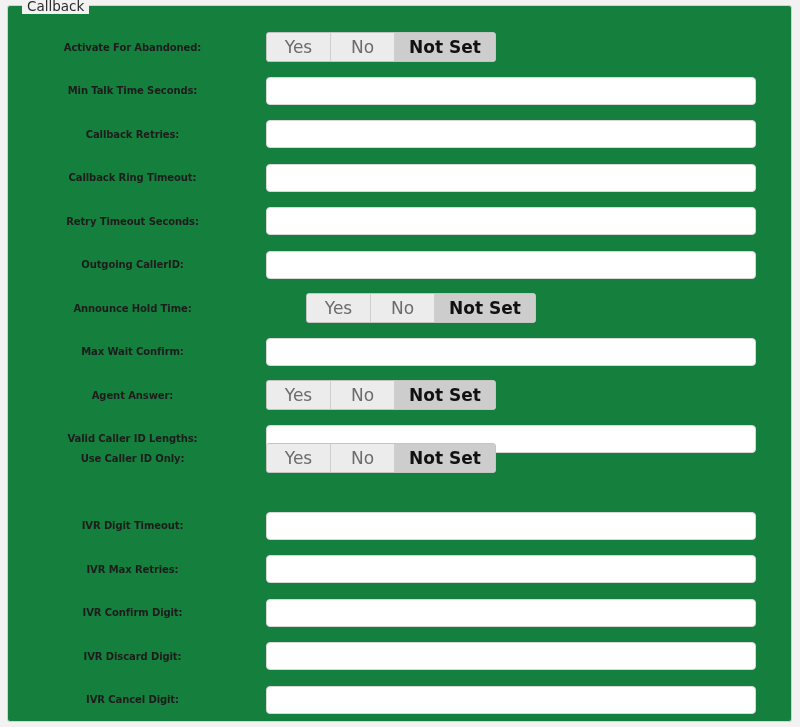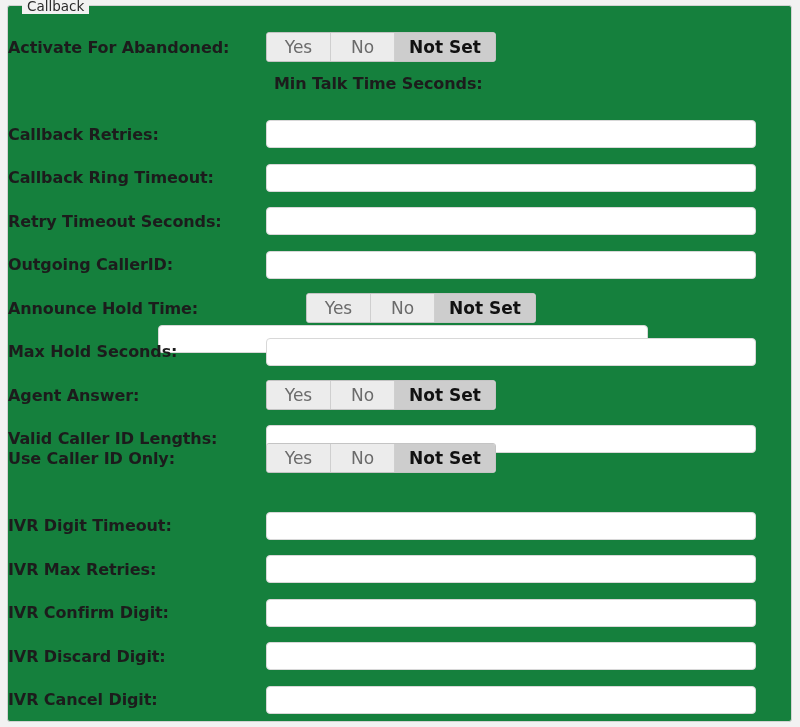--- a/index.html
+++ b/index.html
@@ -52,24 +52,24 @@
     left: 0;
     width: 100%;
     height: 34px;
     display: flex;
     align-items: center;
   }
 
   .row-label {
     width: 251px;
     flex: 0 0 251px;
-    text-align: left;
+    text-align: center;
     padding-right: 2px;
     box-sizing: border-box;
-    font-size: 16px;
+    font-size: 10px;
     font-weight: bold;
     color: #1c1c1c;
     letter-spacing: -0.1px;
     white-space: nowrap;
   }
 
   .row-control {
     flex: 1 1 auto;
     padding-left: 7px;
     display: flex;
@@ -137,21 +137,21 @@
       <div class="row" style="top: 24px;">
         <div class="row-label">Activate For Abandoned:</div>
         <div class="row-control">
           <div class="toggle-group">
             <div class="toggle-btn">Yes</div>
             <div class="toggle-btn">No</div>
             <div class="toggle-btn selected">Not Set</div>
           </div>
         </div>
       </div>
-      <div class="row" style="top: 67.5px; flex-direction: column;">
+      <div class="row" style="top: 67.5px;">
         <div class="row-label">Min Talk Time Seconds:</div>
         <div class="row-control">
           <input type="text" class="text-input" placeholder="" style="">
         </div>
       </div>
       <div class="row" style="top: 111px;">
         <div class="row-label">Callback Retries:</div>
         <div class="row-control">
           <input type="text" class="text-input" placeholder="" style="">
         </div>
@@ -178,21 +178,21 @@
         <div class="row-label">Announce Hold Time:</div>
         <div class="row-control">
           <div class="toggle-group">
             <div class="toggle-btn">Yes</div>
             <div class="toggle-btn">No</div>
             <div class="toggle-btn selected">Not Set</div>
           </div>
         </div>
       </div>
       <div class="row" style="top: 328.5px;">
-        <div class="row-label">Max Hold Seconds:</div>
+        <div class="row-label">Max Wait Confirm:</div>
         <div class="row-control">
           <input type="text" class="text-input" placeholder="" style="">
         </div>
       </div>
       <div class="row" style="top: 372px;">
         <div class="row-label">Agent Answer:</div>
         <div class="row-control">
           <div class="toggle-group">
             <div class="toggle-btn">Yes</div>
             <div class="toggle-btn">No</div>

